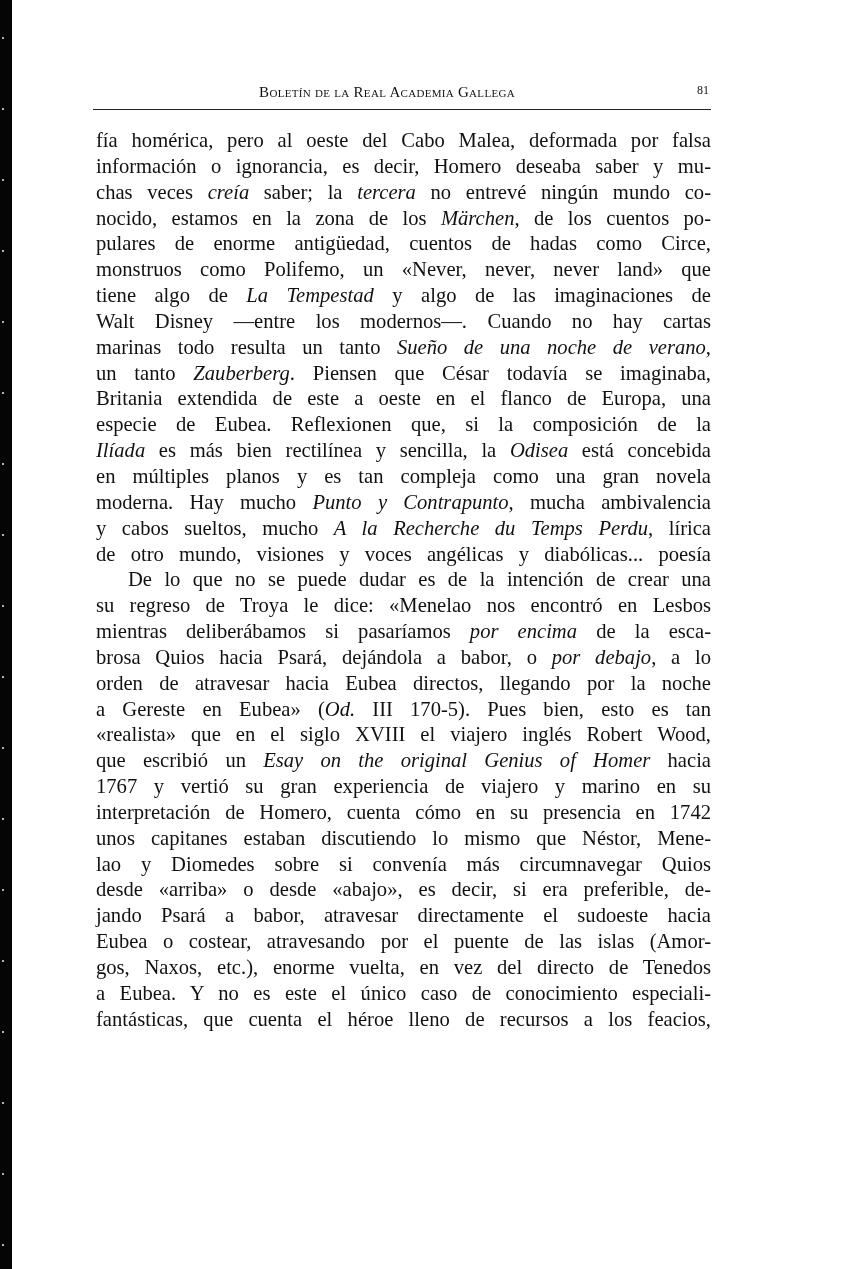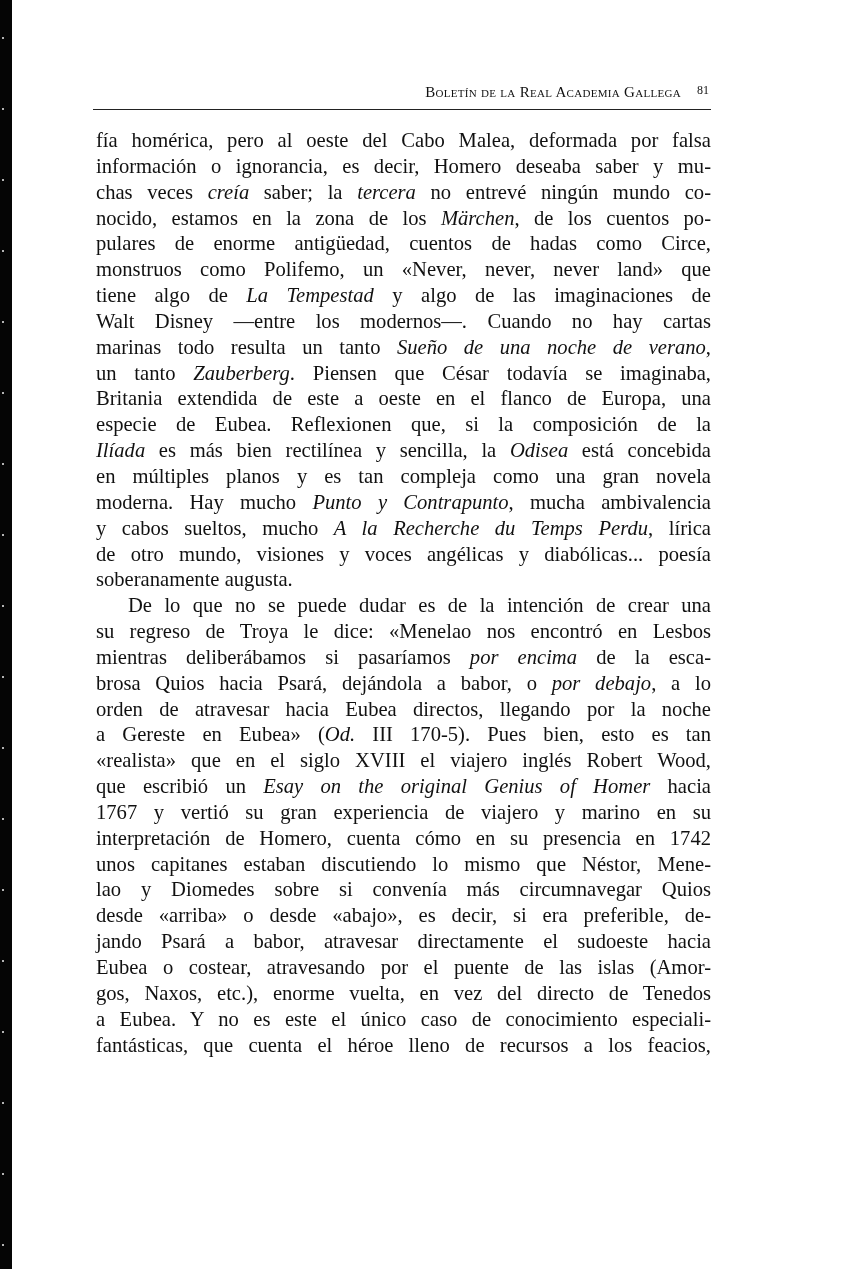--- a/index.html
+++ b/index.html
@@ -1,21 +1,21 @@
 <!DOCTYPE html>
 <html><head>
 <meta charset="utf-8">
 <style>
   html, body { margin: 0; padding: 0; background: #ffffff; }
   body { width: 850px; height: 1269px; position: relative; overflow: hidden; font-family: "Liberation Serif", "DejaVu Serif", serif; color: #111; }
   .edge { position: absolute; left: 0; top: 0; width: 12px; height: 1269px; background: #050505; }
   .edge::after { content: ""; position: absolute; left: 2px; top: 0; width: 2px; height: 100%;
     background: repeating-linear-gradient(to bottom, transparent 0 37px, #fff 37px 39px, transparent 39px 71px); opacity: .7; }
   .header { position: absolute; left: 93px; top: 84px; width: 618px; height: 18px; }
-  .running-title { position: absolute; left: 0; right: 0; top: 0; text-align: right; font-size: 15px; font-variant: small-caps; letter-spacing: 0.3px; padding-right: 30px; }
+  .running-title { position: absolute; left: 0; right: 0; top: 0; text-align: center; font-size: 15px; font-variant: small-caps; letter-spacing: 0.3px; padding-right: 30px; }
   .page-number { position: absolute; right: 2px; top: -1px; font-size: 12px; }
   .rule { position: absolute; left: 93px; top: 109px; width: 618px; height: 0; border-top: 1.3px solid #222; }
   .body-text { position: absolute; left: 96px; top: 128px; width: 615px; font-size: 20.6px; line-height: 25.85px; text-align: justify; }
   .line { display: block; text-align: justify; text-align-last: justify; white-space: nowrap; height: 25.85px; }
   .line.last { text-align-last: left; }
   .line.indent { padding-left: 32px; }
   .para + .para { margin-top: 0; }
   i { font-style: italic; }
 </style>
 </head>
@@ -41,21 +41,20 @@
       <span class="line"><span>Walt Disney —entre los modernos—. Cuando no hay cartas</span></span>
       <span class="line"><span>marinas todo resulta un tanto </span><i>Sueño de una noche de verano</i><span>,</span></span>
       <span class="line"><span>un tanto </span><i>Zauberberg</i><span>. Piensen que César todavía se imaginaba,</span></span>
       <span class="line"><span>Britania extendida de este a oeste en el flanco de Europa, una</span></span>
       <span class="line"><span>especie de Eubea. Reflexionen que, si la composición de la</span></span>
       <span class="line"><i>Ilíada</i><span> es más bien rectilínea y sencilla, la </span><i>Odisea</i><span> está concebida</span></span>
       <span class="line"><span>en múltiples planos y es tan compleja como una gran novela</span></span>
       <span class="line"><span>moderna. Hay mucho </span><i>Punto y Contrapunto</i><span>, mucha ambivalencia</span></span>
       <span class="line"><span>y cabos sueltos, mucho </span><i>A la Recherche du Temps Perdu</i><span>, lírica</span></span>
       <span class="line"><span>de otro mundo, visiones y voces angélicas y diabólicas... poesía</span></span>
-      <span class="line last"><span>soberanamente augusta.</span></span>
     </div>
     <div class="para">
       <span class="line indent"><span>De lo que no se puede dudar es de la intención de crear una</span></span>
       <span class="line"><span>su regreso de Troya le dice: «Menelao nos encontró en Lesbos</span></span>
       <span class="line"><span>mientras deliberábamos si pasaríamos </span><i>por encima</i><span> de la esca-</span></span>
       <span class="line"><span>brosa Quios hacia Psará, dejándola a babor, o </span><i>por debajo</i><span>, a lo</span></span>
       <span class="line"><span>orden de atravesar hacia Eubea directos, llegando por la noche</span></span>
       <span class="line"><span>a Gereste en Eubea» (</span><i>Od.</i><span> III 170-5). Pues bien, esto es tan</span></span>
       <span class="line"><span>«realista» que en el siglo XVIII el viajero inglés Robert Wood,</span></span>
       <span class="line"><span>que escribió un </span><i>Esay on the original Genius of Homer</i><span> hacia</span></span>

